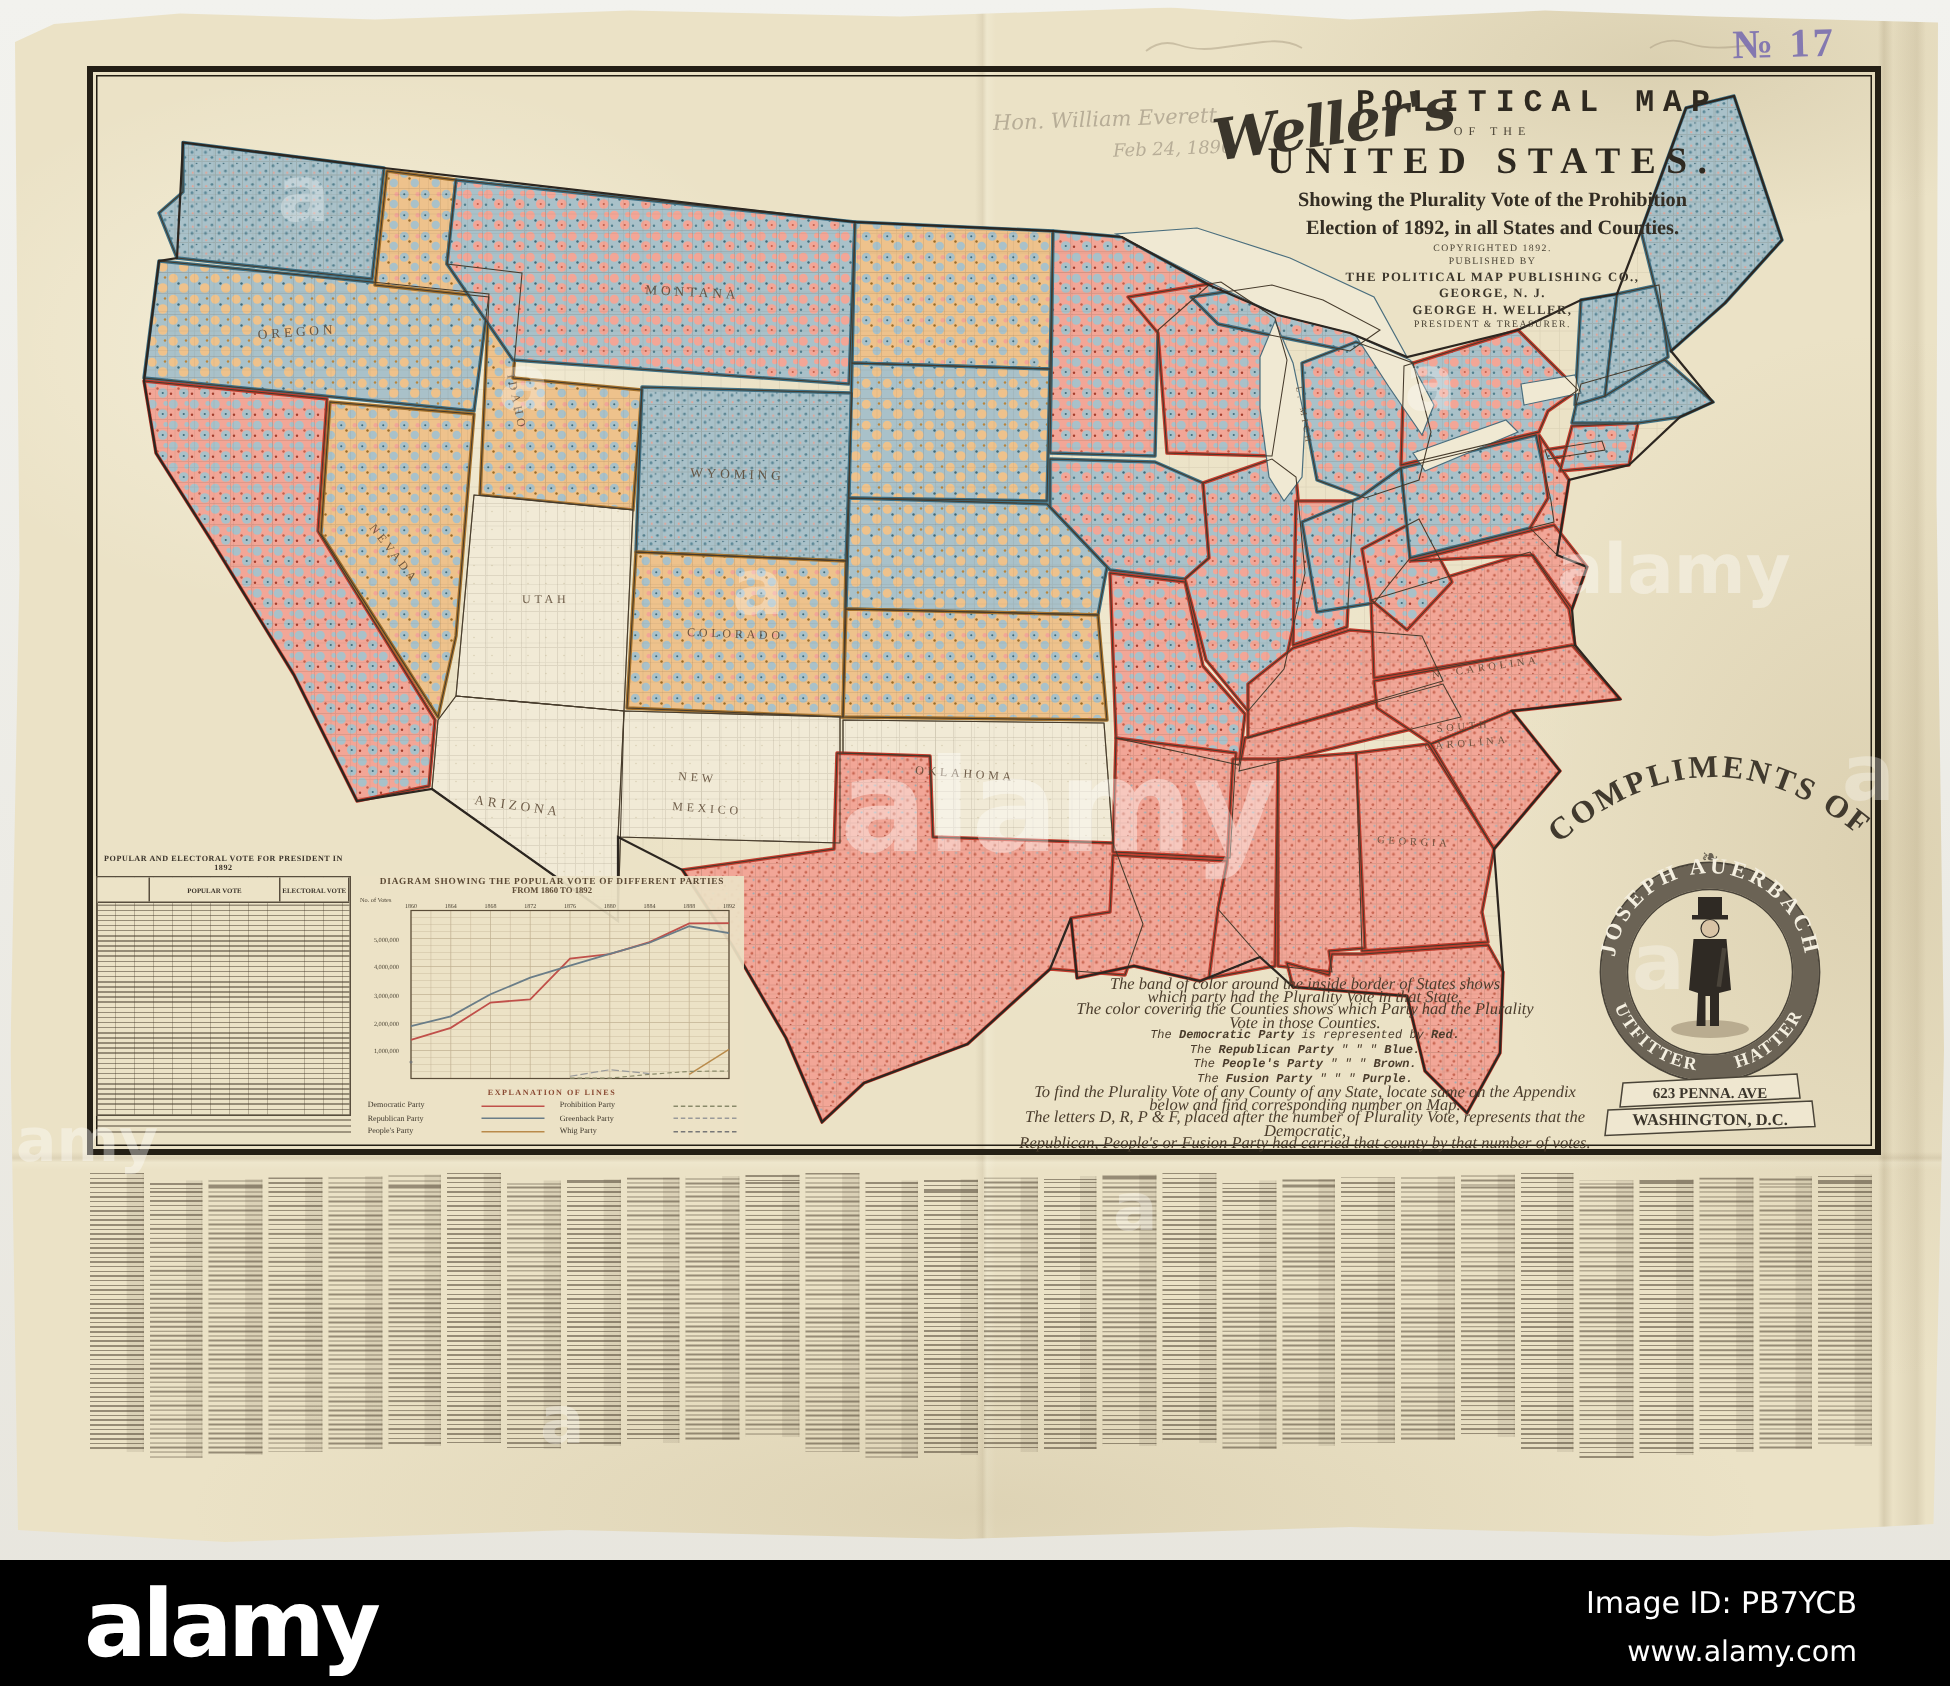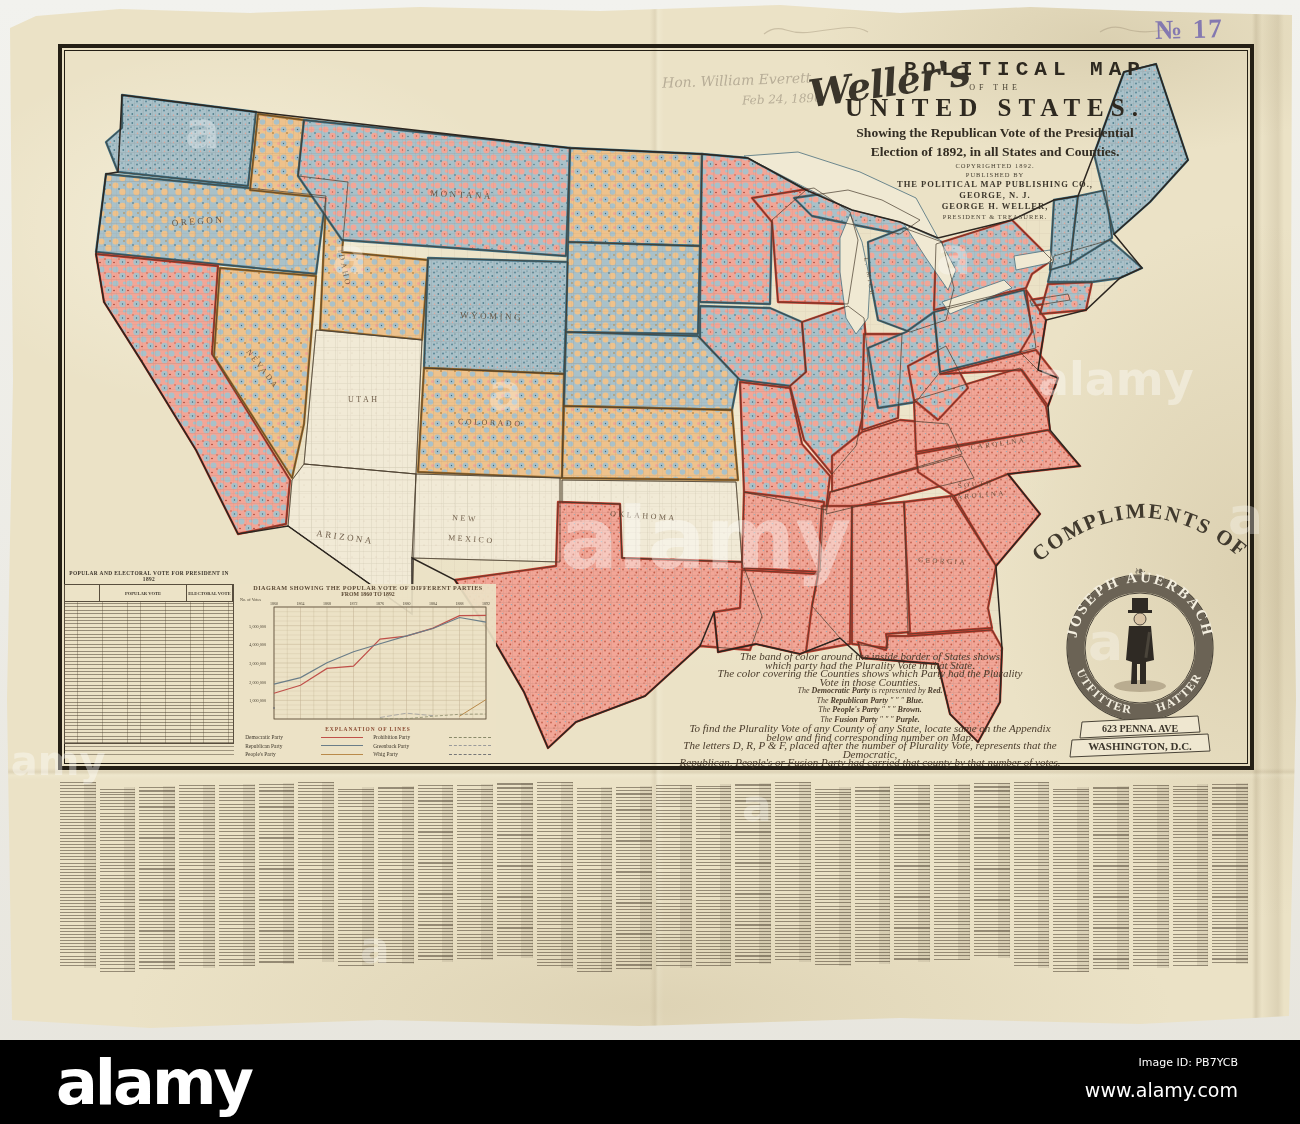--- a/index.html
+++ b/index.html
@@ -62,33 +62,33 @@
   .ch-svg{position:absolute;left:28px;top:0;}
   .ch-legend{margin-top:3px;}
   .ch-leghead{text-align:center;font-size:5.4px;font-weight:bold;color:#8a4a33;letter-spacing:1px;}
   .ch-legcols{display:flex;justify-content:space-around;margin-top:2px;}
   .ch-legcol{width:46%;}
   .ch-legrow{display:flex;align-items:center;justify-content:space-between;font-size:5.4px;color:#3f382c;margin-bottom:2.5px;}
   .ch-legrow .sw{width:42px;height:0;border-top-width:1.6px;border-top-style:solid;}
   
   .mapkey{position:absolute;left:660px;top:652px;width:420px;text-align:center;color:#4a3c2c;font-style:italic;z-index:6;}
   .mk-line{font-size:11px;line-height:8.6px;}
-  .mk-party{font-size:8px;line-height:9.4px;}
+  .mk-party{font-size:8px;line-height:9.4px;font-family:Liberation Mono, monospace;}
   .mk-party b{font-weight:bold;}
   
   .appendix{position:absolute;left:60px;top:782px;width:1188px;height:196px;display:flex;gap:4px;overflow:hidden;}
   .appendix .col{flex:1;background:
       repeating-linear-gradient(180deg, rgba(72,60,44,.52) 0 1px, transparent 1px 3.1px),
       linear-gradient(90deg, transparent 0 70%, rgba(72,60,44,.10) 70% 100%);
       border-right:0.5px solid rgba(90,76,56,.18);}
   
   .footer{position:absolute;left:0;top:1040px;width:1300px;height:84px;background:#000;color:#fff;font-family:"DejaVu Sans",sans-serif;}
   .f-logo{position:absolute;left:56px;top:6px;font-size:62px;font-weight:bold;letter-spacing:-3px;}
   .f-right{position:absolute;right:62px;top:16px;text-align:right;}
-  .f-id{font-size:11px;}
+  .f-id{font-size:20px;}
   .f-url{font-size:19px;font-weight:normal;margin-top:10px;}
   
   .wm{position:absolute;color:rgba(255,255,255,.38);font-family:"DejaVu Sans",sans-serif;font-weight:bold;pointer-events:none;z-index:8;}
   .wm.small{color:rgba(255,255,255,.30);}
   
   .mapsvg{position:absolute;left:0;top:0;z-index:3;}
   .maplabel{fill:#5a4632;font-family:"Liberation Serif",serif;opacity:.85;}
 </style>
 </head>
 <body>
@@ -319,21 +319,21 @@
           <text x="918" y="562" font-size="7" letter-spacing="2.5" class="maplabel" transform="rotate(3 918 562)">GEORGIA</text>
           <text x="864" y="258" font-size="6" letter-spacing="2.5" class="maplabel" transform="rotate(80 864 258)">L. MICH</text>
         </g>
     </svg>
 
     <div class="titleblock">
       <div class="t-script">Weller's</div>
       <div class="t-polmap">POLITICAL MAP</div>
       <div class="t-ofthe">OF THE</div>
       <div class="t-us">UNITED STATES.</div>
-      <div class="t-sub">Showing the Republican Vote of the Presidential</div>
+      <div class="t-sub">Showing the Plurality Vote of the Prohibition</div>
       <div class="t-sub">Election of 1892, in all States and Counties.</div>
       <div class="t-tiny">COPYRIGHTED 1892.</div>
       <div class="t-tiny">PUBLISHED BY</div>
       <div class="t-pub">THE POLITICAL MAP PUBLISHING CO.,</div>
       <div class="t-pub">GEORGE, N. J.</div>
       <div class="t-pub">GEORGE H. WELLER,</div>
       <div class="t-tiny">PRESIDENT &amp; TREASURER.</div>
     </div>
 
     <div class="sealwrap">

